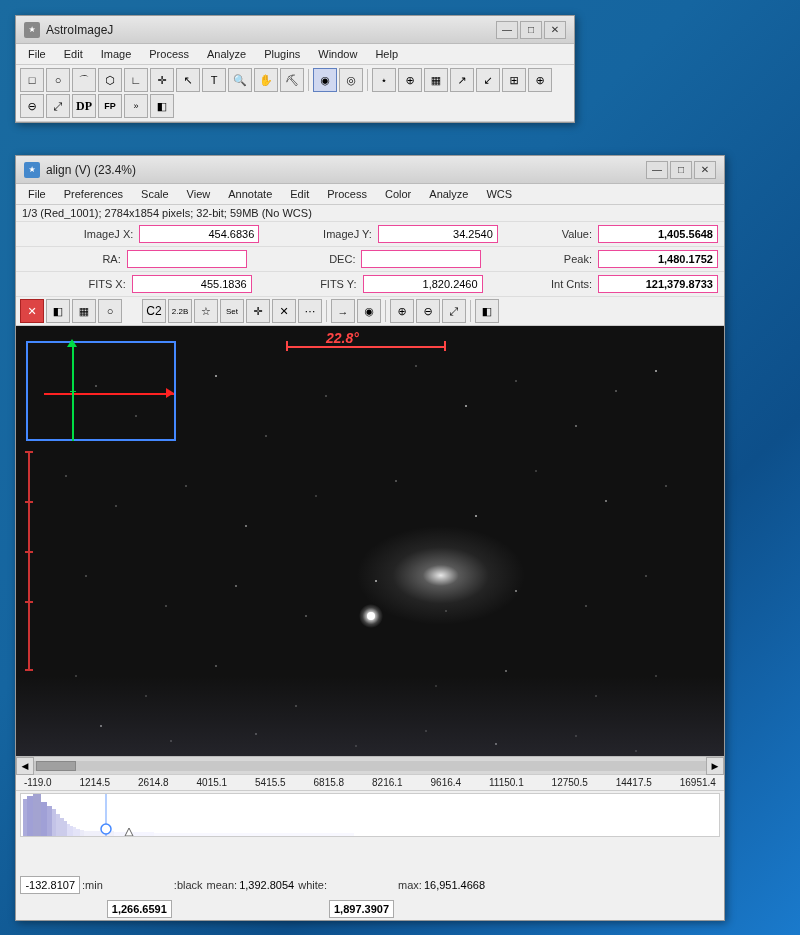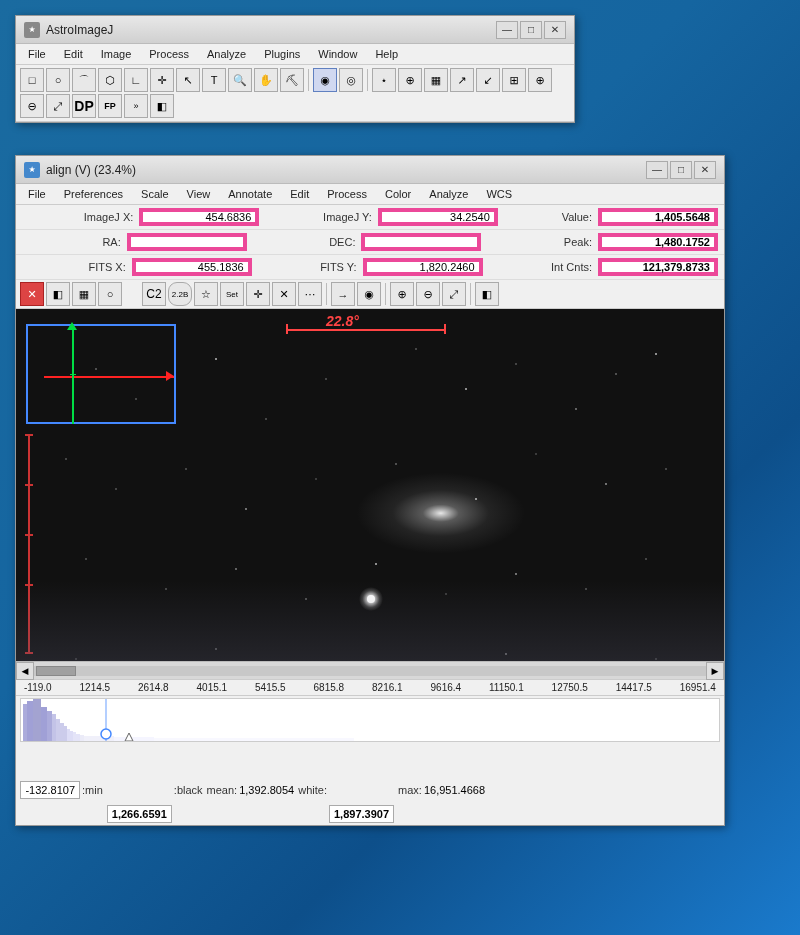--- a/index.html
+++ b/index.html
@@ -178,21 +178,21 @@
       font-size: 11px;
     }
     .coord-label {
       text-align: right;
       padding-right: 4px;
       color: #333;
       white-space: nowrap;
     }
     .coord-value {
       background: white;
-      border: 4px solid #ec4899;
+      border: 1px solid #ec4899;
       padding: 1px 4px;
       text-align: right;
       font-size: 11px;
       color: #000;
       height: 18px;
       display: flex;
       align-items: center;
       justify-content: flex-end;
     }
     .coord-value.bold {
@@ -204,21 +204,21 @@
       align-items: center;
       padding: 2px 4px;
       gap: 2px;
       border-bottom: 1px solid #ccc;
       background: #f0f0f0;
     }
 
     
     .image-canvas {
       width: 100%;
-      height: 352px;
+      height: 430px;
       background: #1a1a1a;
       position: relative;
       overflow: hidden;
     }
 
     
     .star-field {
       position: absolute;
       top: 0; left: 0; right: 0; bottom: 0;
       background: radial-gradient(ellipse at 60% 58%, rgba(255,255,255,0.9) 0%, rgba(255,255,255,0.3) 3%, rgba(200,200,200,0.1) 8%, transparent 14%),
@@ -376,21 +376,21 @@
     <div class="tool-separator"></div>
     <div class="tool-btn">⋆</div>
     <div class="tool-btn">⊕</div>
     <div class="tool-btn">▦</div>
     <div class="tool-btn">↗</div>
     <div class="tool-btn">↙</div>
     <div class="tool-btn">⊞</div>
     <div class="tool-btn">⊕</div>
     <div class="tool-btn">⊖</div>
     <div class="tool-btn">⤢</div>
-    <div class="tool-btn" style="font-size:14px;font-weight:bold;">DP</div>
+    <div class="tool-btn" style="font-size:12px;font-weight:bold;font-family:Liberation Serif, serif;">DP</div>
     <div class="tool-btn" style="font-size:9px;font-weight:bold;">FP</div>
     <div class="tool-btn" style="font-size:9px;">»</div>
     <div class="tool-btn">◧</div>
   </div>
 </div>
 
 <div class="image-window">
   <div class="image-titlebar">
     <div class="image-title-left">
       <div class="img-app-icon">★</div>
@@ -409,20 +409,23 @@
     <span class="menu-item">Scale</span>
     <span class="menu-item">View</span>
     <span class="menu-item">Annotate</span>
     <span class="menu-item">Edit</span>
     <span class="menu-item">Process</span>
     <span class="menu-item">Color</span>
     <span class="menu-item">Analyze</span>
     <span class="menu-item">WCS</span>
   </div>
 
+  <div class="info-row">
+    <span>1/3 (Red_1001); 2784x1854 pixels; 32-bit; 59MB (No WCS)</span>
+  </div>
 
   <div class="coords-grid">
     <span class="coord-label">ImageJ X:</span>
     <div class="coord-value">
       <span>454.6836</span>
     </div>
     <span class="coord-label">ImageJ Y:</span>
     <div class="coord-value">
       <span>34.2540</span>
     </div>
@@ -457,21 +460,21 @@
       <span>121,379.8733</span>
     </div>
   </div>
 
   <div class="img-toolbar">
     <div class="tool-btn" style="background:#d44;color:white;border-color:#a22;">✕</div>
     <div class="tool-btn">◧</div>
     <div class="tool-btn">▦</div>
     <div class="tool-btn">○</div>
     <div class="tool-btn" style="font-size:12px;margin-left:18px;">C2</div>
-    <div class="tool-btn" style="font-size:8px;border-radius:9px;">2.2B</div>
+    <div class="tool-btn" style="font-size:8px;">2.2B</div>
     <div class="tool-btn">☆</div>
     <div class="tool-btn" style="font-size:8px;">Set</div>
     <div class="tool-btn">✛</div>
     <div class="tool-btn">✕</div>
     <div class="tool-btn">⋯</div>
     <div class="tool-separator"></div>
     <div class="tool-btn">→</div>
     <div class="tool-btn">◉</div>
     <div class="tool-separator"></div>
     <div class="tool-btn">⊕</div>

